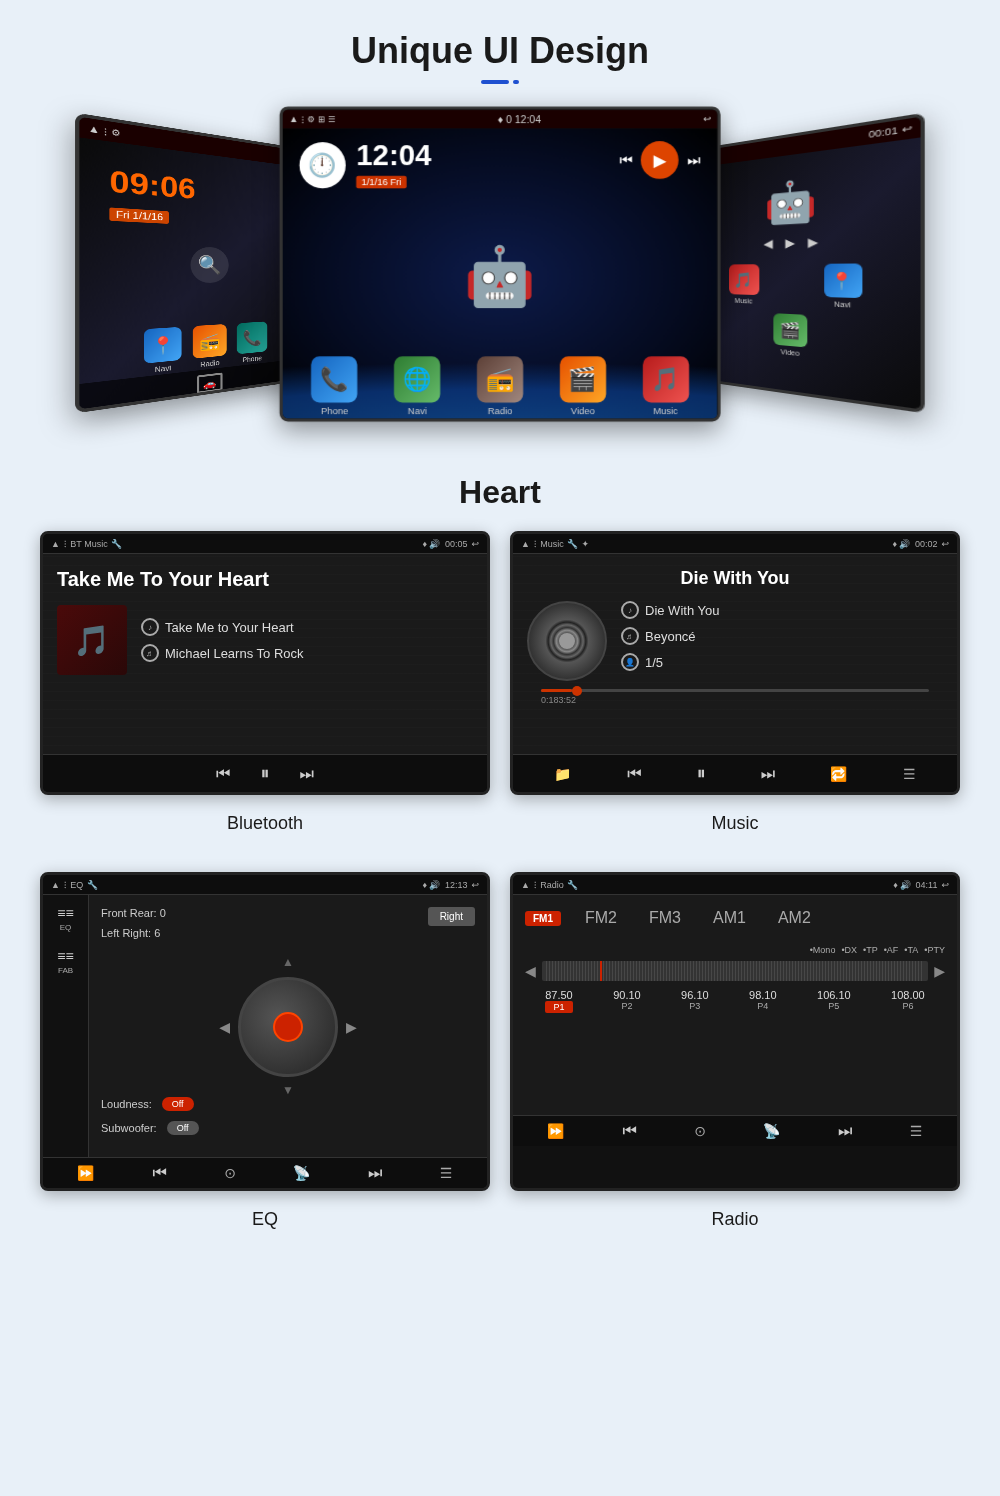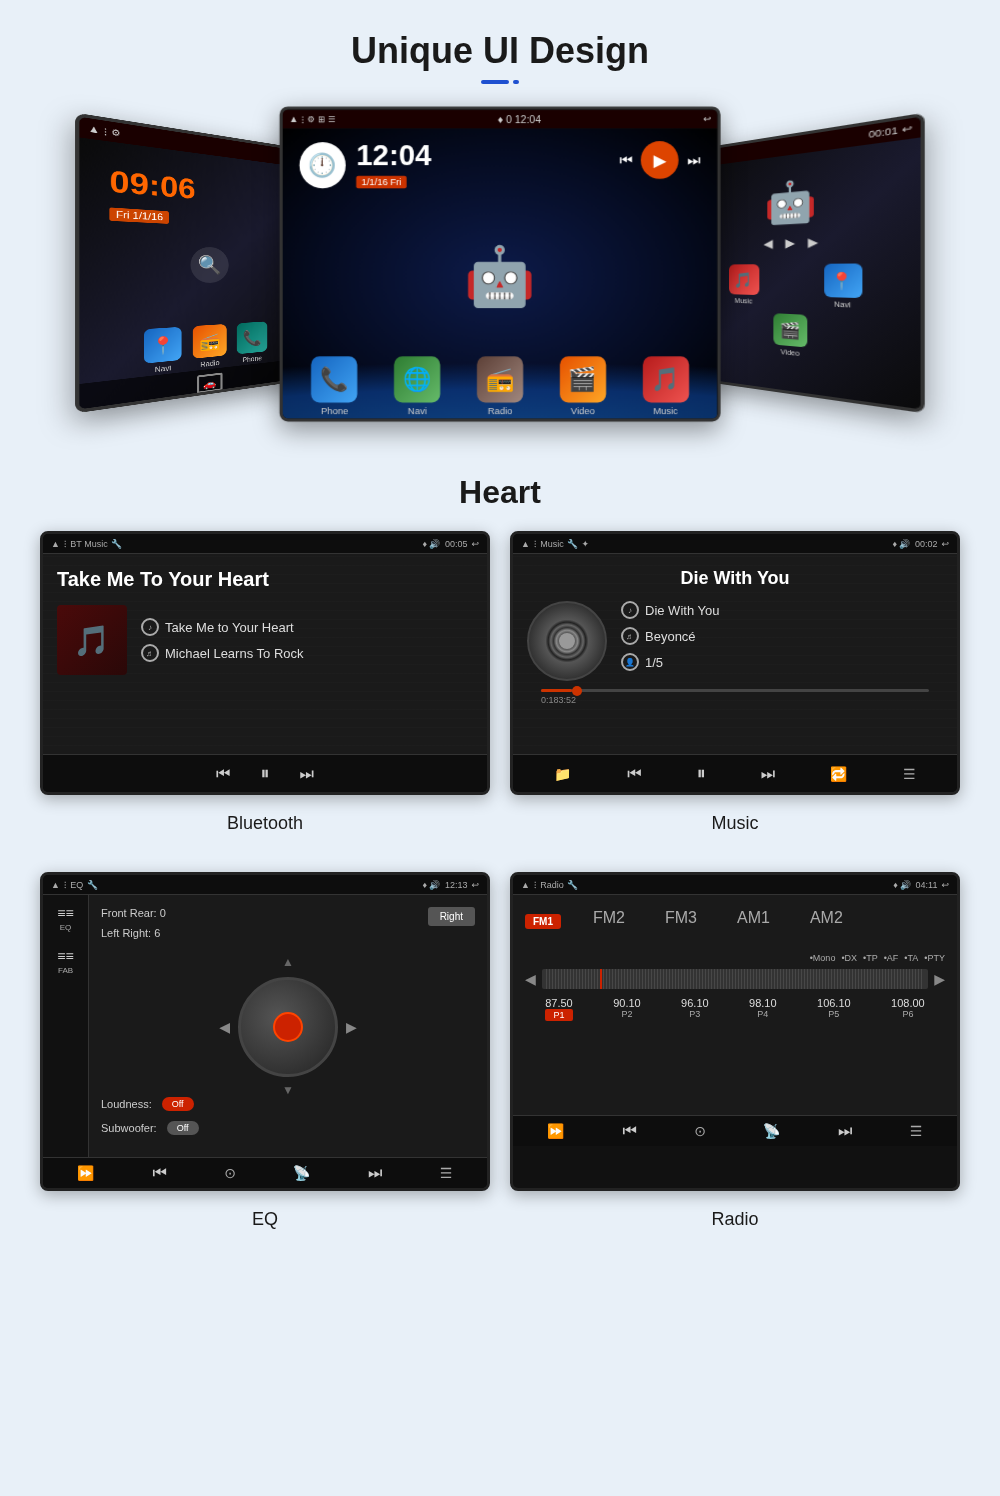--- a/index.html
+++ b/index.html
@@ -500,22 +500,22 @@
     }
 
     
     .radio-content {
       background: #1a1a1a;
       padding: 12px;
       min-height: 220px;
     }
     .radio-band-row {
       display: flex;
-      gap: 24px;
-      align-items: flex-end;
+      gap: 16px;
+      align-items: center;
       margin-bottom: 6px;
       flex-wrap: wrap;
     }
     .band-btn {
       background: #cc2200;
       color: white;
       padding: 2px 8px;
       border-radius: 3px;
       font-size: 10px;
       font-weight: bold;

